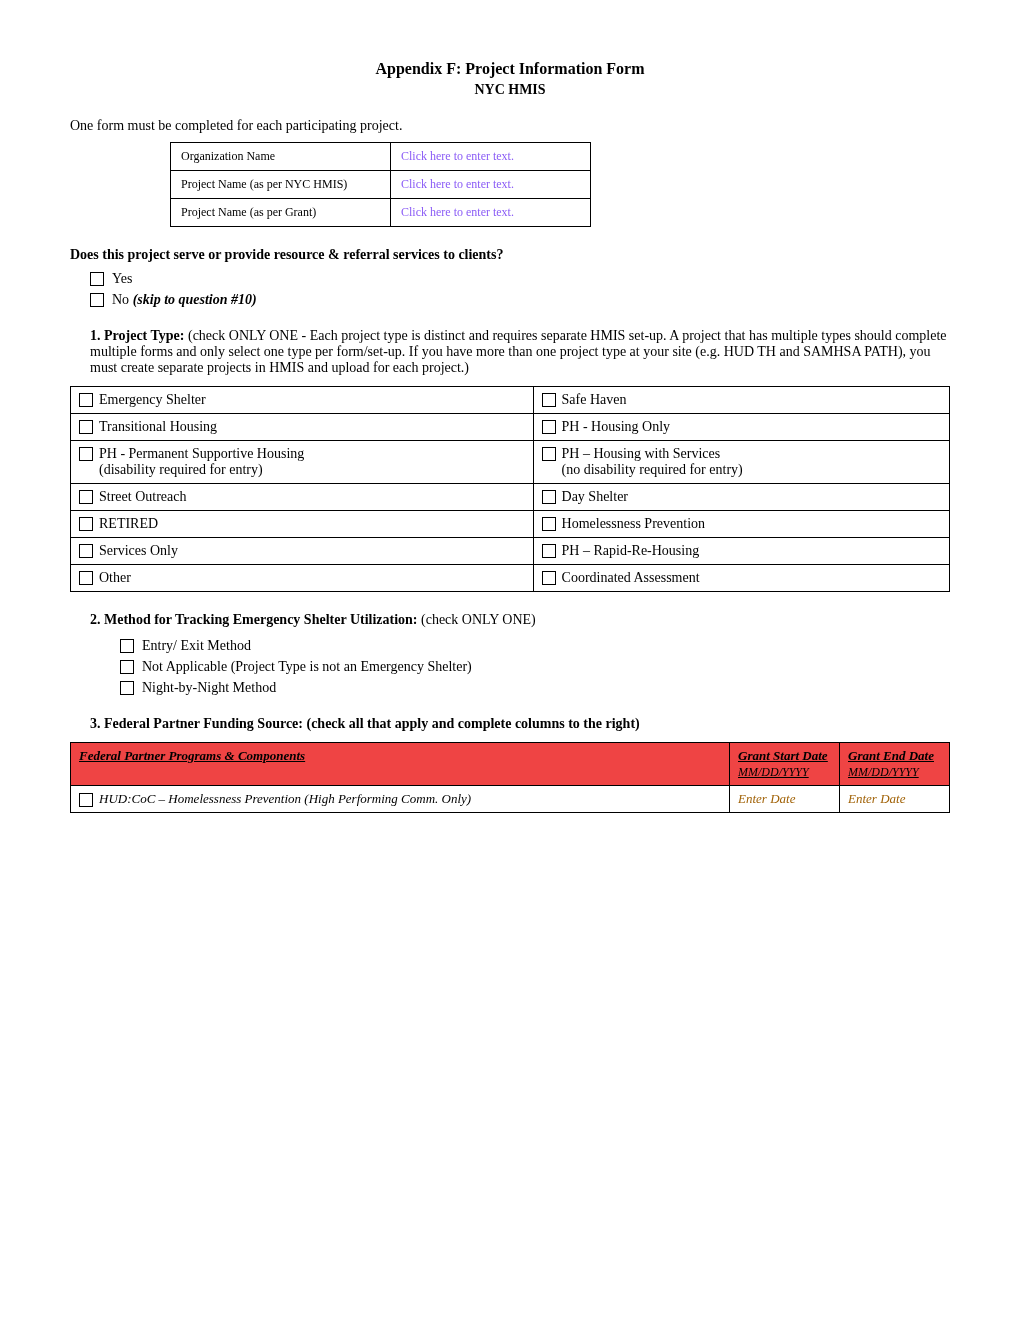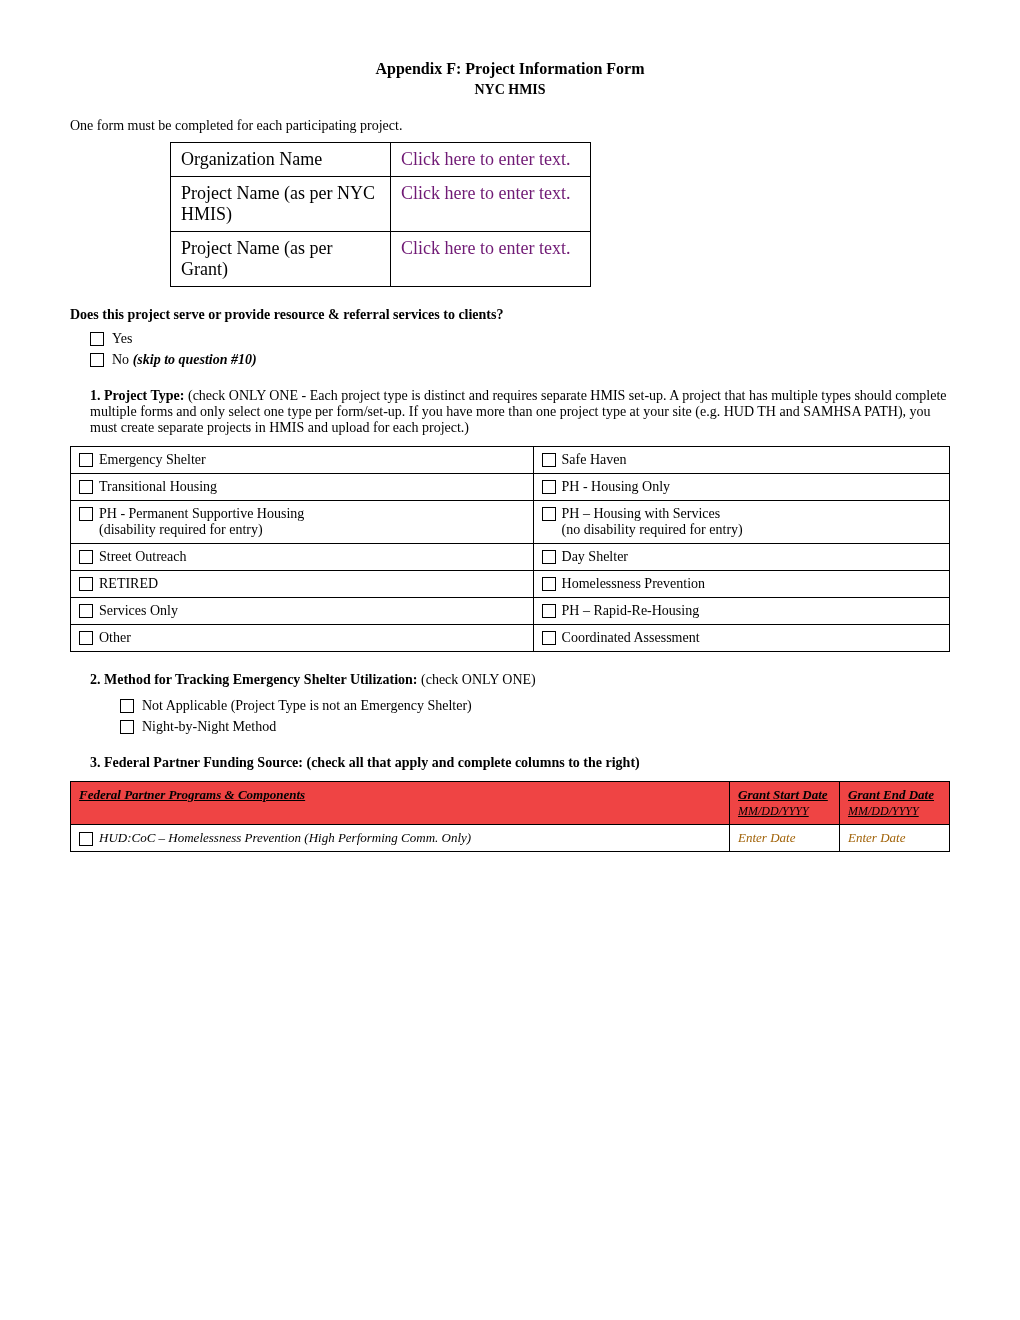--- a/index.html
+++ b/index.html
@@ -30,34 +30,34 @@
     }
     
     .info-table {
       border-collapse: collapse;
       margin-bottom: 20px;
       margin-left: 100px;
     }
     .info-table td {
       border: 1px solid #000;
       padding: 6px 10px;
-      font-size: 18px;
+      font-size: 12px;
       vertical-align: top;
     }
     .info-table td:first-child {
       width: 220px;
       font-weight: normal;
     }
     .info-table td:last-child {
       width: 200px;
       color: #5a9bd4;
       font-style: normal;
     }
     .click-text {
-      color: #701a75;
+      color: #8b5cf6;
     }
     
     .question-block {
       margin-bottom: 20px;
     }
     .question-label {
       font-weight: bold;
       font-size: 14px;
       margin-bottom: 8px;
     }
@@ -320,20 +320,24 @@
     </tbody>
   </table>
 </div>
 
 <div class="numbered-question">
   <div class="numbered-question-header">
     <span class="num">2.</span>
     <span><strong>  Method for Tracking Emergency Shelter Utilization:</strong> (check ONLY ONE)</span>
   </div>
   <div class="section-indent">
+    <div class="checkbox-item">
+      <span class="checkbox-box"></span>
+      <span>Entry/ Exit Method</span>
+    </div>
     <div class="checkbox-item">
       <span class="checkbox-box"></span>
       <span>Not Applicable (Project Type is not an Emergency Shelter)</span>
     </div>
     <div class="checkbox-item">
       <span class="checkbox-box"></span>
       <span>Night-by-Night Method</span>
     </div>
   </div>
 </div>

